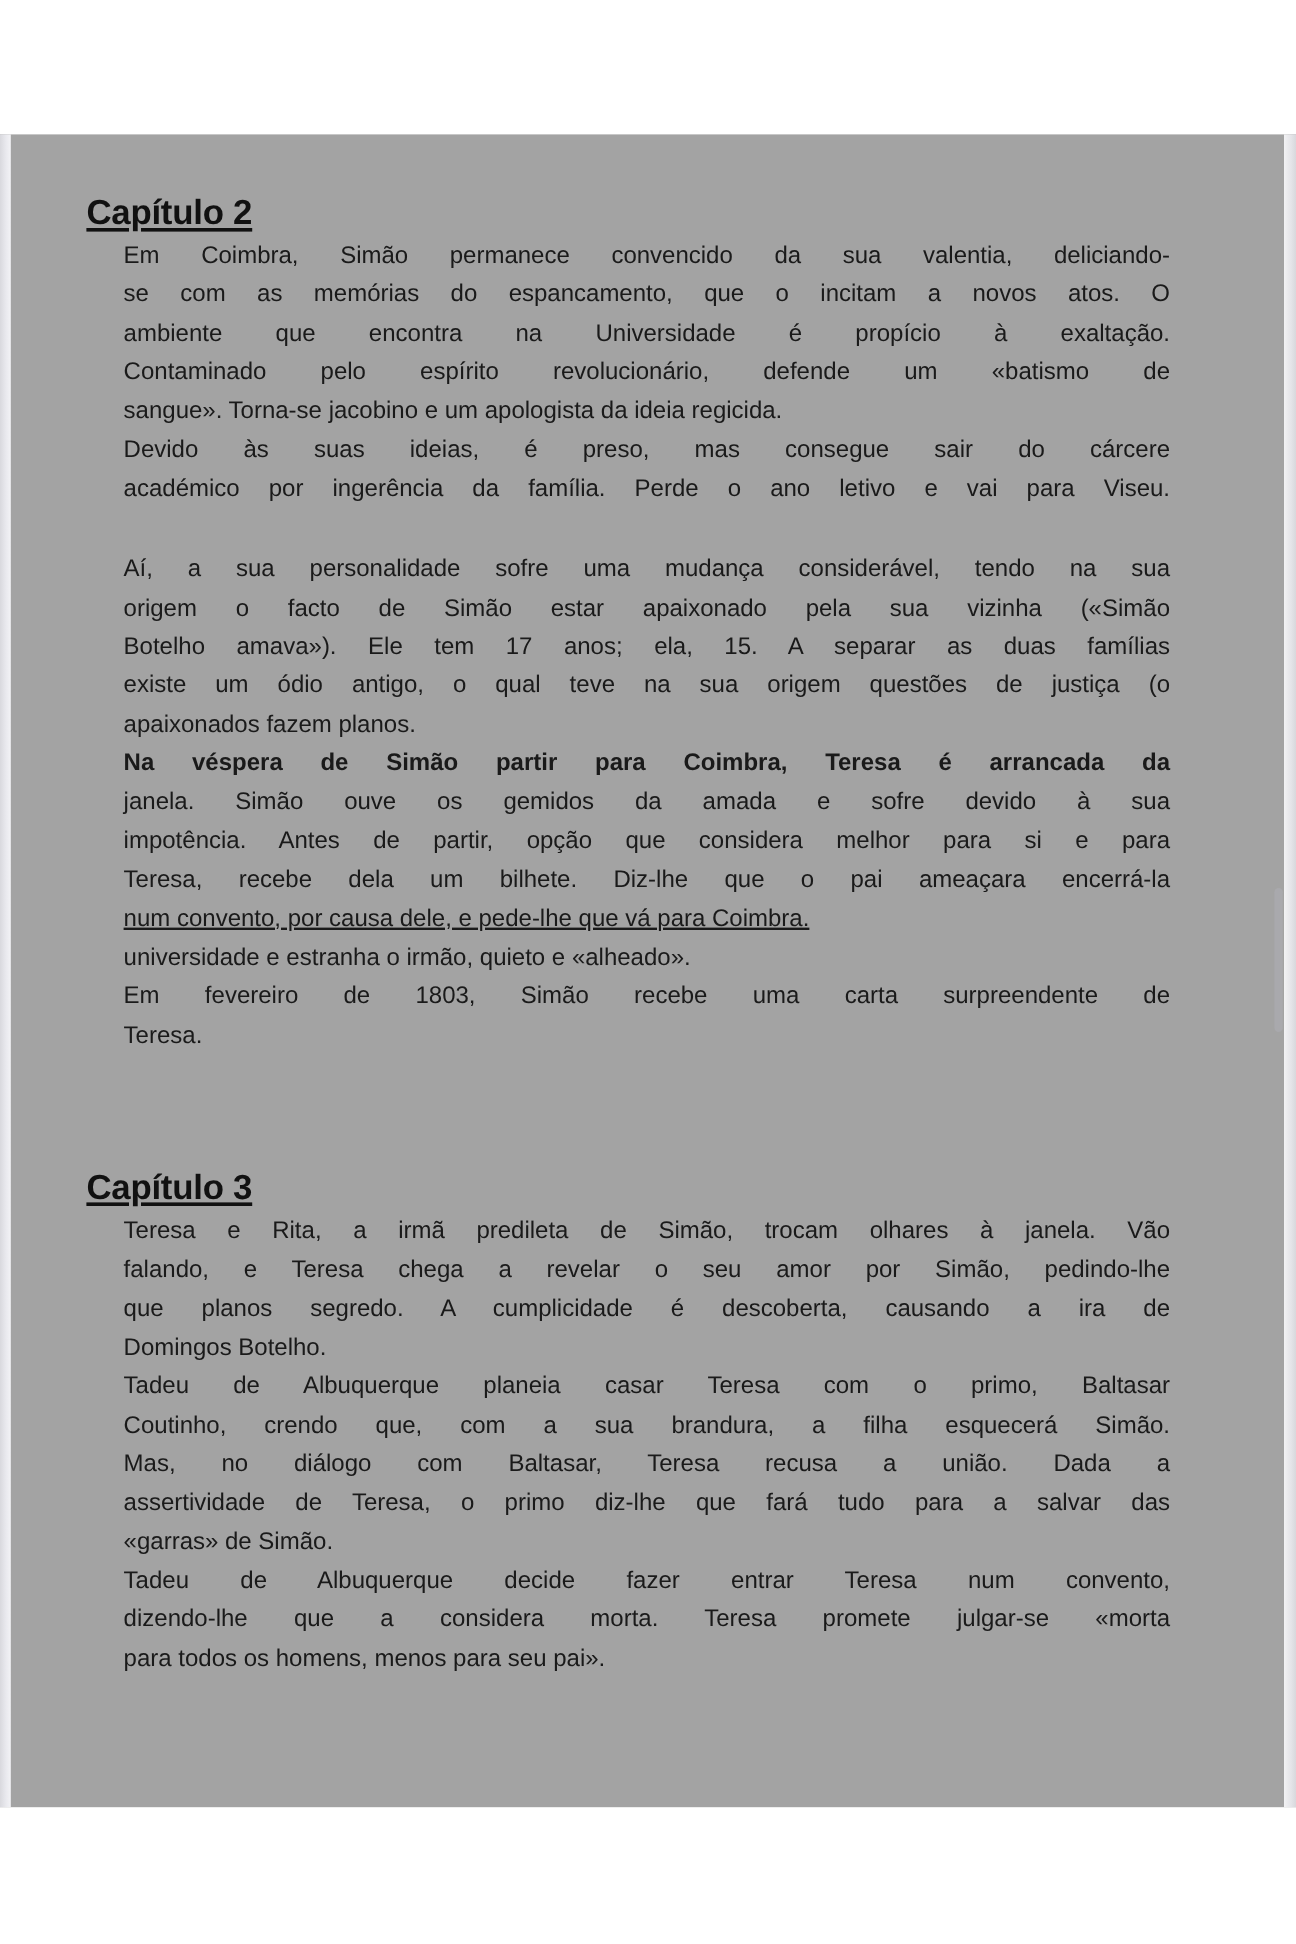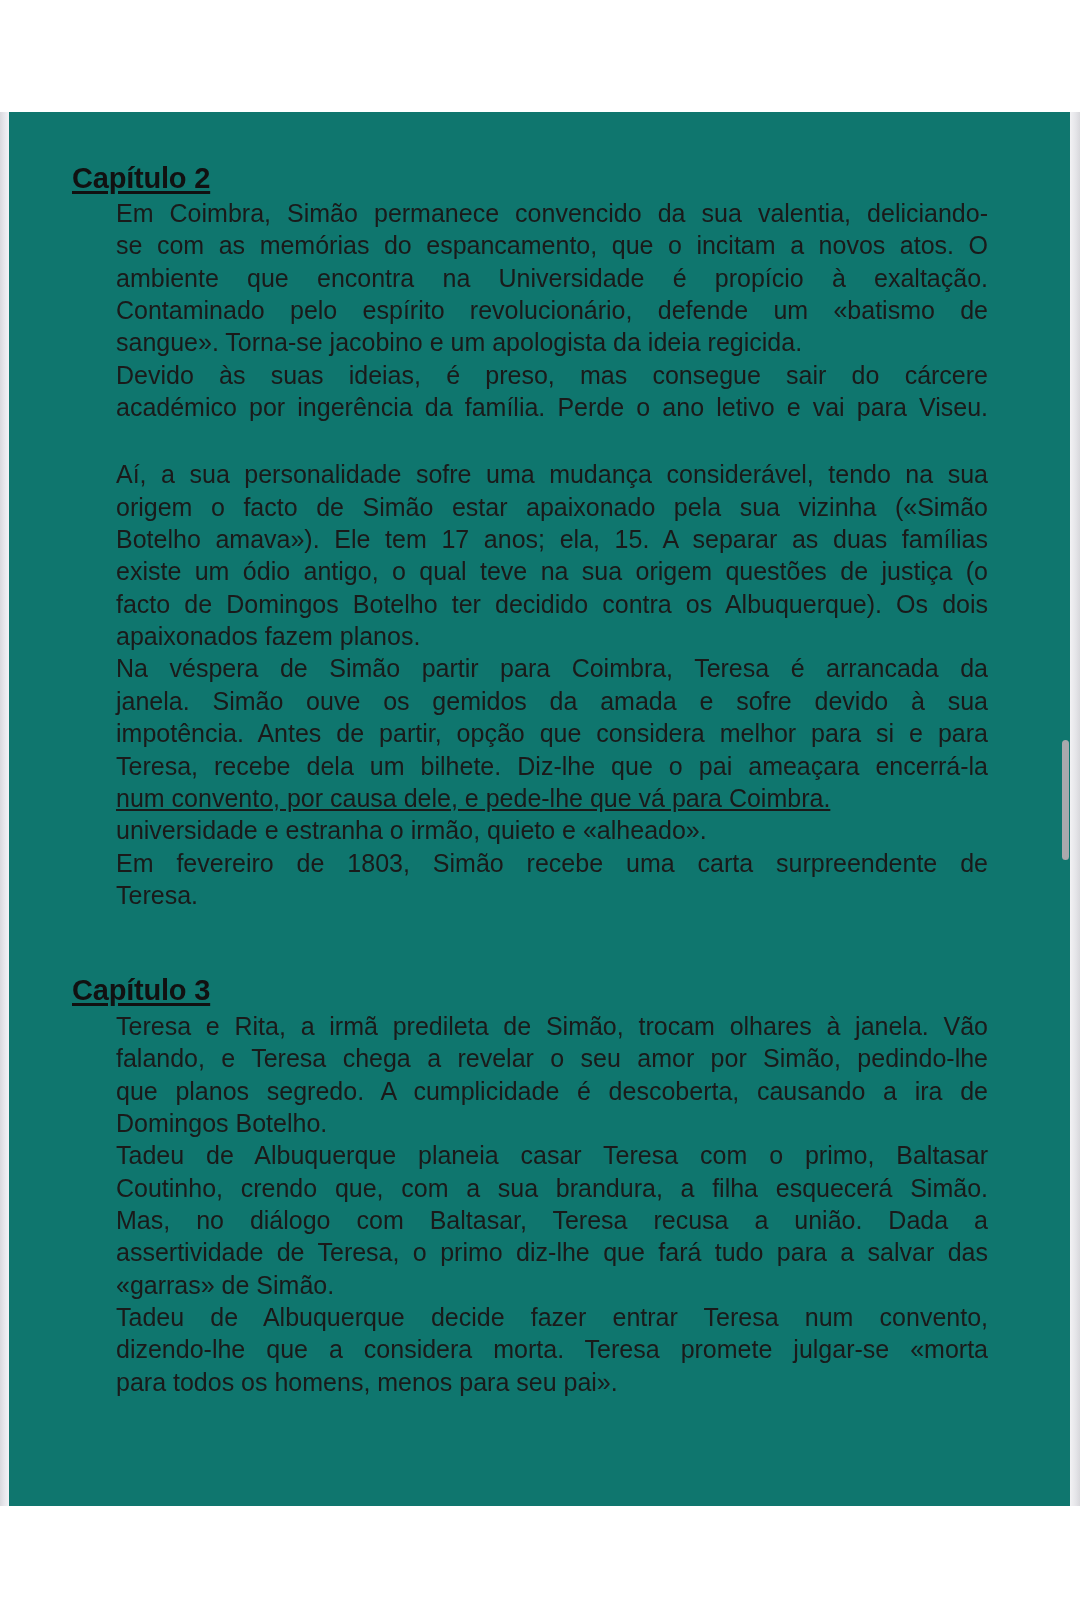--- a/index.html
+++ b/index.html
@@ -14,21 +14,21 @@
       overflow: hidden;
       font-family: "Liberation Sans", sans-serif;
       color: #161616;
     }
     .viewer {
       position: absolute;
       left: 0;
       top: 112px;
       width: 1080px;
       height: 1394px;
-      background: #0f766e;
+      background: #a3a3a3;
     }
     .border-left {
       position: absolute;
       left: 0;
       top: 0;
       width: 9px;
       height: 100%;
       background: linear-gradient(to right, #d9d9de 0px, #e9e9ee 5px, #f3f3f6 9px);
     }
     .border-right {
@@ -61,23 +61,23 @@
       font-size: 29px;
       text-decoration: underline;
       text-decoration-thickness: 3px;
       text-underline-offset: 3px;
       line-height: 34px;
       color: #111111;
       letter-spacing: -0.2px;
     }
     .chapter-body {
       position: absolute;
-      left: 116px;
+      left: 103px;
       width: 872px;
-      font-size: 25px;
+      font-size: 20px;
       line-height: 32.35px;
       color: #1a1a1a;
     }
     .para {
       margin: 0;
       text-align: justify;
       text-align-last: left;
     }
     .para .line {
       display: block;
@@ -108,25 +108,24 @@
         <span class="line" style="white-space: normal;">Contaminado pelo espírito revolucionário, defende um «batismo de</span>
         <span class="line last" style="white-space: normal;">sangue». Torna-se jacobino e um apologista da ideia regicida.</span>
       </p>
       <p class="para">
         <span class="line" style="white-space: normal;">Devido às suas ideias, é preso, mas consegue sair do cárcere</span>
         <span class="line" style="white-space: normal;">académico por ingerência da família. Perde o ano letivo e vai para Viseu.</span>
         <span class="line" style="white-space: normal; margin-top: 35px;">Aí, a sua personalidade sofre uma mudança considerável, tendo na sua</span>
         <span class="line" style="white-space: normal;">origem o facto de Simão estar apaixonado pela sua vizinha («Simão</span>
         <span class="line" style="white-space: normal;">Botelho amava»). Ele tem 17 anos; ela, 15. A separar as duas famílias</span>
         <span class="line" style="white-space: normal;">existe um ódio antigo, o qual teve na sua origem questões de justiça (o</span>
-        <span class="line" style="white-space: normal;">facto de Domingos Botelho ter decidido contra os Albuquerque). Os dois</span>
         <span class="line last" style="white-space: normal;">apaixonados fazem planos.</span>
       </p>
       <p class="para">
-        <span class="line" style="white-space: normal;">Na véspera de Simão partir para Coimbra, Teresa é arrancada da</span>
+        <span class="line" style="white-space: normal; font-weight: bold;">Na véspera de Simão partir para Coimbra, Teresa é arrancada da</span>
         <span class="line" style="white-space: normal;">janela. Simão ouve os gemidos da amada e sofre devido à sua</span>
         <span class="line" style="white-space: normal;">impotência. Antes de partir, opção que considera melhor para si e para</span>
         <span class="line" style="white-space: normal;">Teresa, recebe dela um bilhete. Diz-lhe que o pai ameaçara encerrá-la</span>
         <span class="line last" style="white-space: normal; text-decoration: underline;">num convento, por causa dele, e pede-lhe que vá para Coimbra.</span>
       </p>
       <p class="para">
         <span class="line last" style="white-space: normal;">universidade e estranha o irmão, quieto e «alheado».</span>
       </p>
       <p class="para">
         <span class="line" style="white-space: normal;">Em fevereiro de 1803, Simão recebe uma carta surpreendente de</span>

